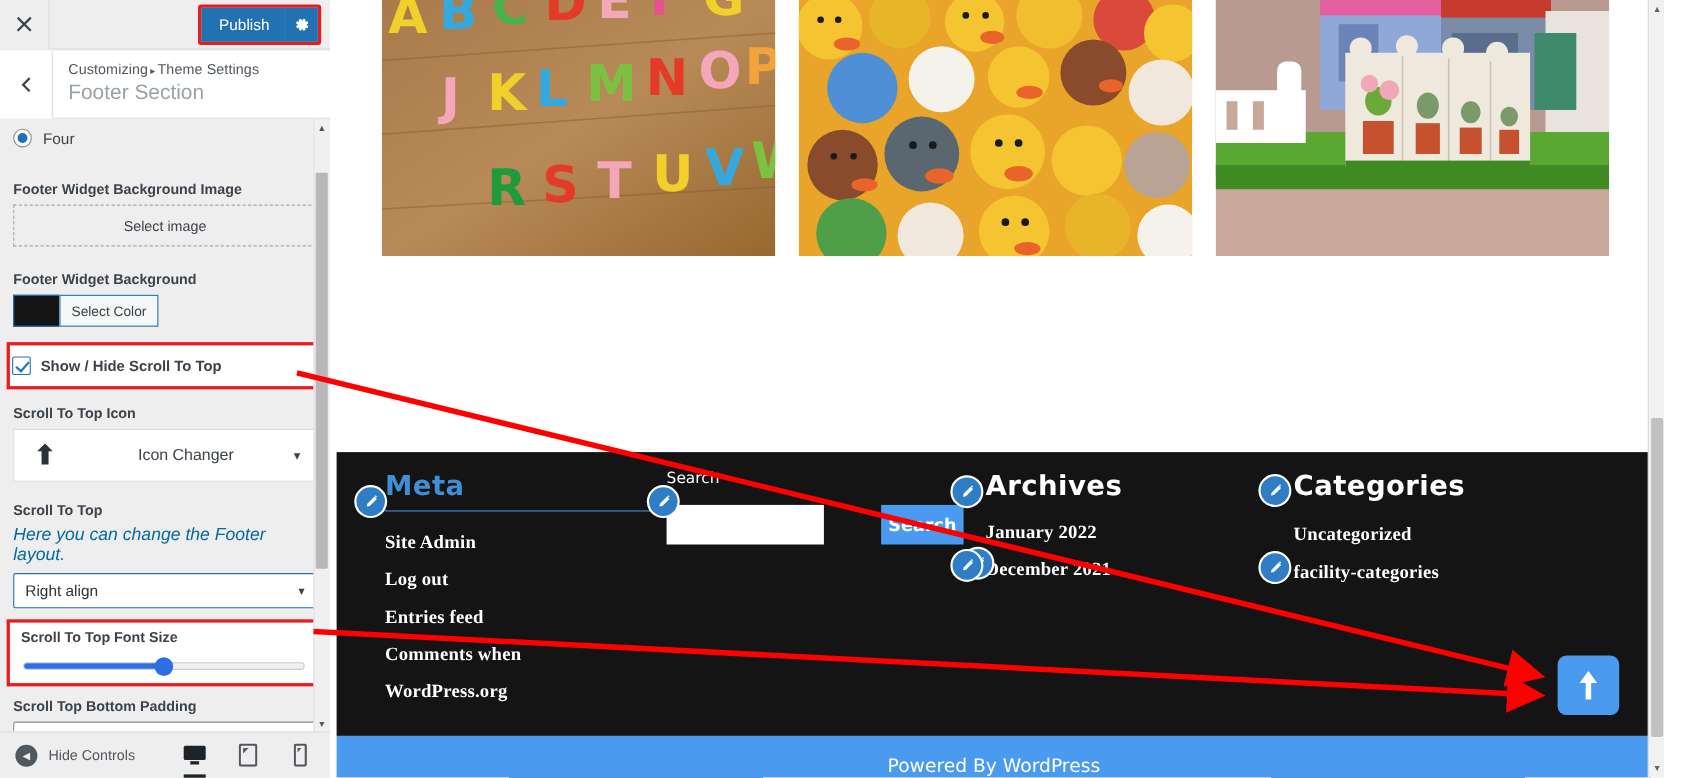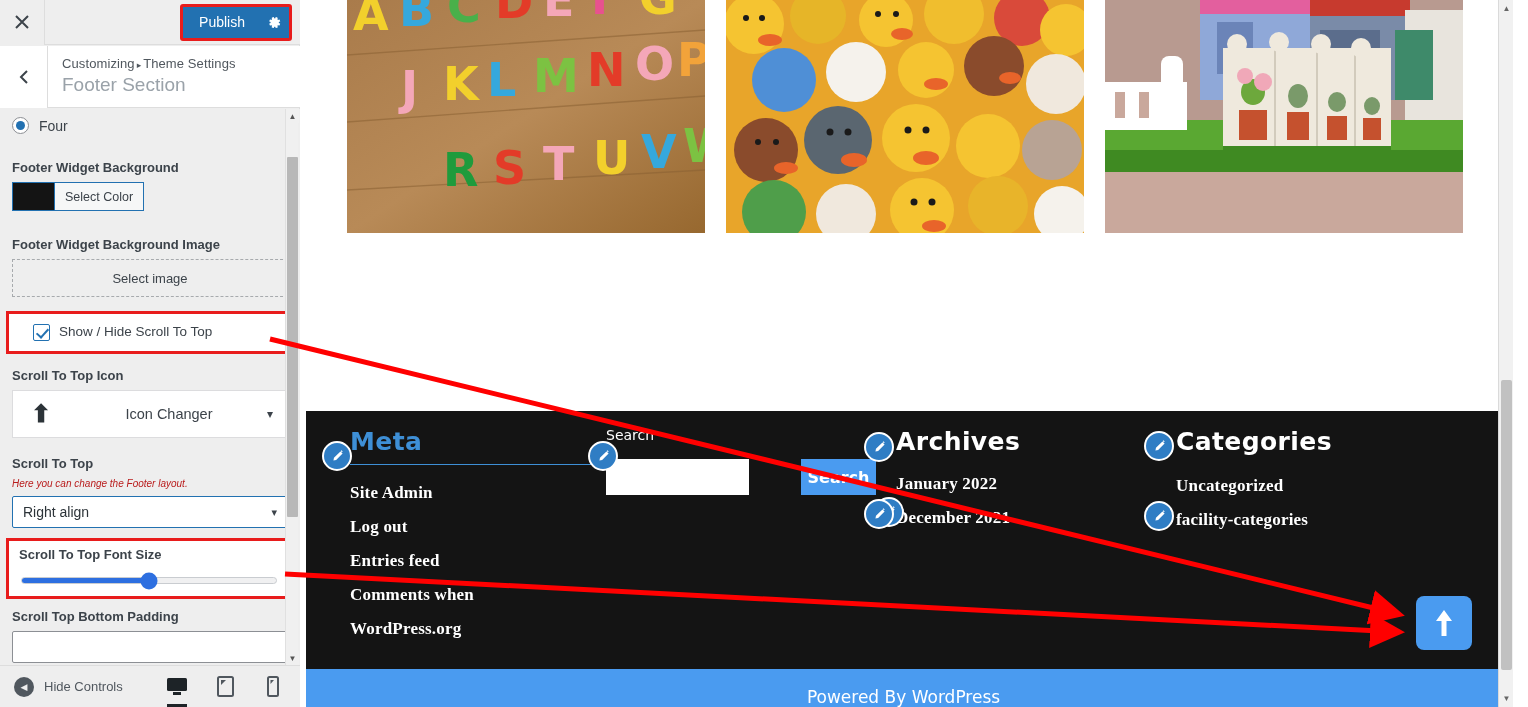--- a/index.html
+++ b/index.html
@@ -66,42 +66,42 @@
   .radio-dot {
     width: 17px; height: 17px; border-radius: 50%;
     border: 1px solid #8c8f94; background: #fff;
     display: inline-flex; align-items: center; justify-content: center;
     margin-right: 10px; flex: 0 0 auto;
   }
   .radio-dot::after { content: ""; width: 9px; height: 9px; border-radius: 50%; background: #2271b1; }
   .radio-label { font-size: 14px; color: #3c434a; }
 
   .ctrl-label { font-size: 13px; font-weight: bold; color: #3c434a; margin: 0 0 7px 0; }
-  .ctrl-desc { font-size: 10px; color: #b91c1c; font-style: italic; margin-bottom: 7px; }
+  .ctrl-desc { font-size: 16px; color: #0369a1; font-style: italic; margin-bottom: 7px; }
 
   .color-picker-row { display: flex; margin-bottom: 4px; }
   .color-swatch {
     width: 42px; height: 29px; background: #141414;
     border: 1px solid #2271b1; border-right: none;
   }
   .color-btn {
     height: 29px; padding: 0 10px; display: flex; align-items: center;
     background: #f6f7f7; border: 1px solid #2271b1;
     font-size: 12.5px; color: #3c434a; cursor: pointer;
   }
 
   .select-image-btn {
     width: 100%; height: 38px; border: 1px dashed #a7aaad; background: #eee;
     display: flex; align-items: center; justify-content: center;
     font-size: 13px; color: #3c434a; cursor: pointer;
   }
 
   .hl-box { border: 3px solid #e81c1c; background: #fff; }
 
-  .checkbox-row { display: flex; padding: 10px 24px; }
+  .checkbox-row { display: flex; align-items: center; padding: 10px 2px; font-weight: bold; }
   .cbox {
     width: 17px; height: 17px; border: 1px solid #2271b1; background: #fff;
     border-radius: 2px; margin-right: 9px; flex: 0 0 auto;
     display: flex; align-items: center; justify-content: center;
     position: relative;
   }
   .cbox::after {
     content: ""; position: absolute; left: 5px; top: 1px;
     width: 5px; height: 10px; border: solid #2271b1;
     border-width: 0 2px 2px 0; transform: rotate(42deg);
@@ -298,31 +298,31 @@
       </div>
     </div>
 
     <div class="controls-area">
 
       <div class="radio-row">
         <span class="radio-dot"></span>
         <span class="radio-label">Four</span>
       </div>
 
+      <div class="control" style="margin-top:26px;">
+        <div class="ctrl-label">Footer Widget Background Image</div>
+        <div class="select-image-btn">Select image</div>
+      </div>
+
       <div class="control" style="margin-top:22px;">
         <div class="ctrl-label">Footer Widget Background</div>
         <div class="color-picker-row">
           <div class="color-swatch"></div>
           <div class="color-btn">Select Color</div>
         </div>
-      </div>
-
-      <div class="control" style="margin-top:26px;">
-        <div class="ctrl-label">Footer Widget Background Image</div>
-        <div class="select-image-btn">Select image</div>
       </div>
 
       <div class="hl-box" style="margin:14px 8px 0 6px;">
         <div class="checkbox-row">
           <span class="cbox"></span>
           <span class="cbox-label">Show / Hide Scroll To Top</span>
         </div>
       </div>
 
       <div class="control" style="margin-top:14px;">

